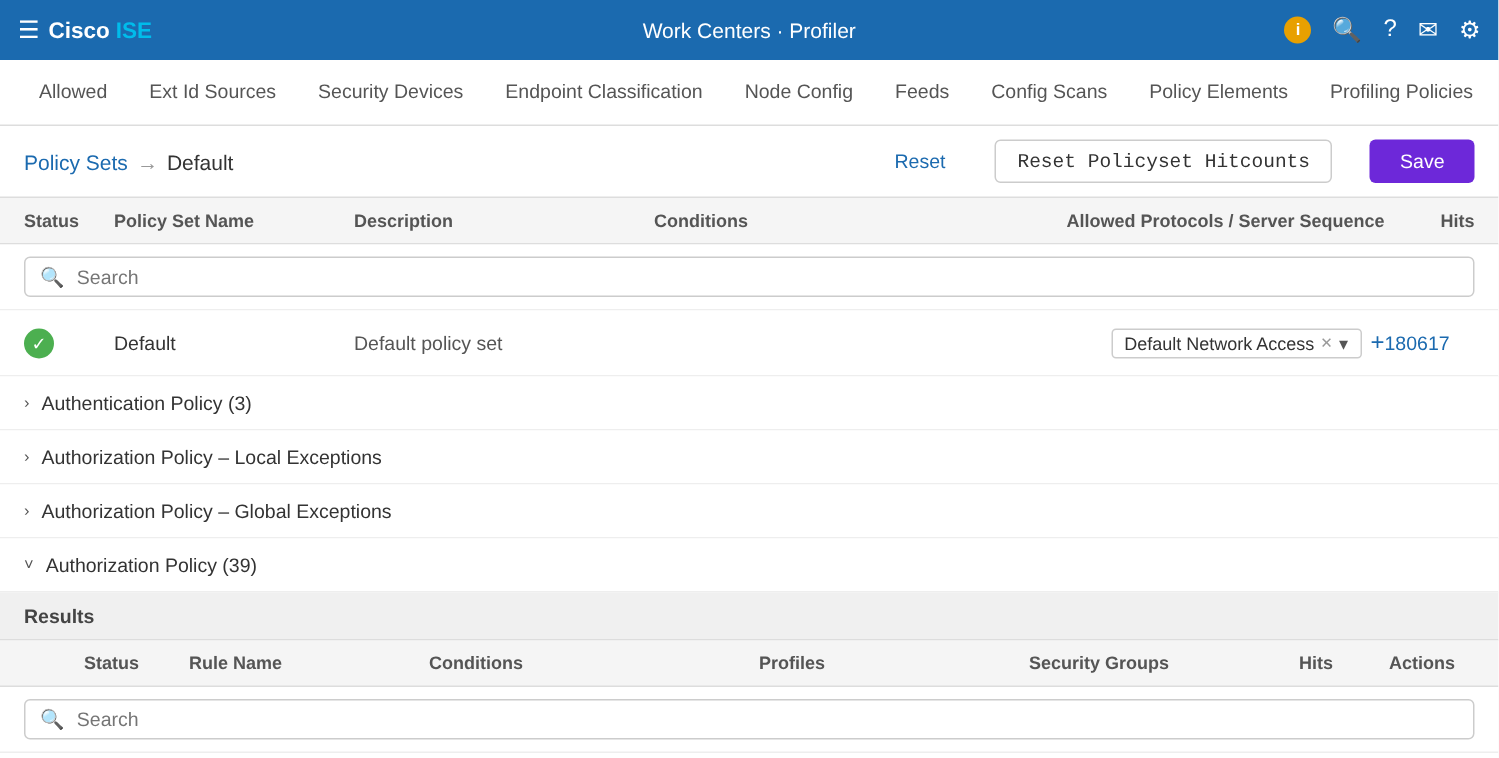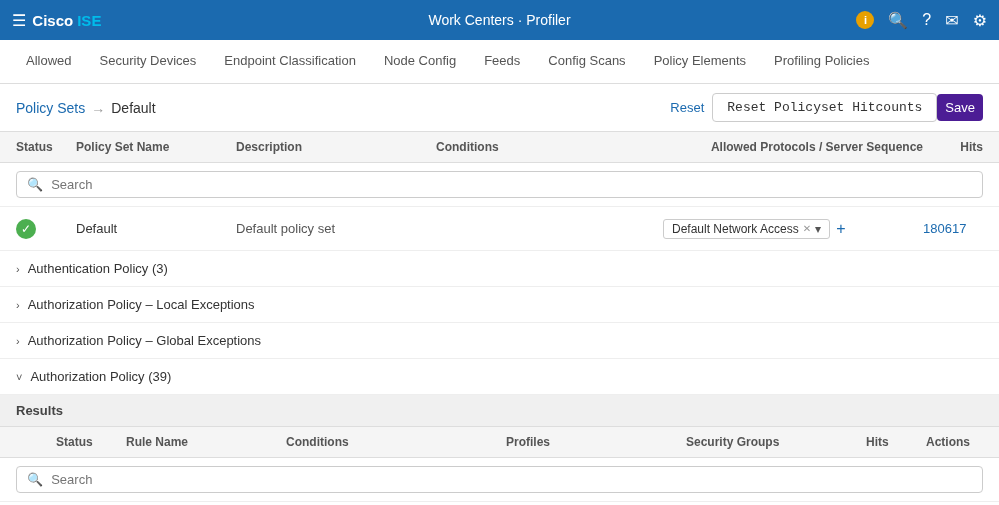--- a/index.html
+++ b/index.html
@@ -35,29 +35,29 @@
       border-bottom: 3px solid transparent; margin-bottom: -1px;
     }
 
     
     .page-title-bar {
       display: flex; align-items: center; justify-content: space-between;
       background: white; padding: 0 16px; height: 48px;
       border-bottom: 1px solid #ddd;
     }
     .breadcrumb { display: flex; align-items: center; gap: 6px; font-size: 14px; color: #1b6aaf; }
-    .page-actions { display: flex; align-items: center; gap: 0; }
+    .page-actions { display: flex; gap: 25px; }
     .btn-reset { background: none; border: none; color: #1b6aaf; cursor: pointer; font-size: 13px; padding: 4px 8px; }
     .btn-reset-policyset {
       border: 1px solid #ccc; background: white; color: #333;
       border-radius: 4px; padding: 6px 14px; font-size: 13px; cursor: pointer; font-family: Liberation Mono, monospace;
     }
     .btn-save {
-      background: #4c1d95; color: white; border: none;
-      border-radius: 4px; padding: 6px 8px; font-size: 13px; cursor: pointer; font-weight: 500;
+      background: #6d28d9; color: white; border: none;
+      border-radius: 4px; padding: 6px 20px; font-size: 13px; cursor: pointer; font-weight: 500;
     }
 
     
     .table-header {
       display: grid; grid-template-columns: 60px 160px 200px 1fr 260px 60px;
       background: #f5f5f5; border-bottom: 1px solid #ddd;
       padding: 8px 16px; font-size: 12px; font-weight: 600; color: #555;
       align-items: center;
     }
 
@@ -79,21 +79,21 @@
 
     
     .policy-row {
       display: grid; grid-template-columns: 60px 160px 200px 1fr 260px 60px;
       background: white; border-bottom: 1px solid #eee;
       padding: 0 16px; align-items: center; min-height: 44px;
     }
     .status-icon { color: #4caf50; font-size: 18px; display: flex; align-items: center; }
     .policy-name { font-size: 13px; color: #333; }
     .description { font-size: 13px; color: #555; }
-    .allowed-protocols { display: flex; align-items: center; gap: 6px; font-size: 13px; color: #333; }
+    .allowed-protocols { display: flex; align-items: center; gap: 6px; font-size: 13px; color: #333; justify-content: flex-end; }
     .hits-link { color: #1b6aaf; font-size: 13px; text-decoration: none; }
     .tag-chip {
       display: flex; align-items: center; gap: 4px;
       border: 1px solid #ccc; border-radius: 3px; padding: 2px 8px;
       font-size: 12px; background: white;
     }
     .tag-chip-x { color: #999; cursor: pointer; font-size: 10px; }
     .chevron-btn { background: none; border: none; color: #555; cursor: pointer; font-size: 12px; }
     .add-btn { background: none; border: none; color: #1b6aaf; cursor: pointer; font-size: 16px; font-weight: 300; }
 
@@ -147,20 +147,21 @@
     <div class="info-badge">i</div>
     <span class="header-icon">🔍</span>
     <span class="header-icon">?</span>
     <span class="header-icon">✉</span>
     <span class="header-icon">⚙</span>
   </div>
 </div>
 
 <div class="nav-tabs">
   <div class="nav-tab">Allowed</div>
+  <div class="nav-tab">Ext Id Sources</div>
   <div class="nav-tab">Security Devices</div>
   <div class="nav-tab">Endpoint Classification</div>
   <div class="nav-tab">Node Config</div>
   <div class="nav-tab">Feeds</div>
   <div class="nav-tab">Config Scans</div>
   <div class="nav-tab">Policy Elements</div>
   <div class="nav-tab">Profiling Policies</div>
 
 </div>
 

